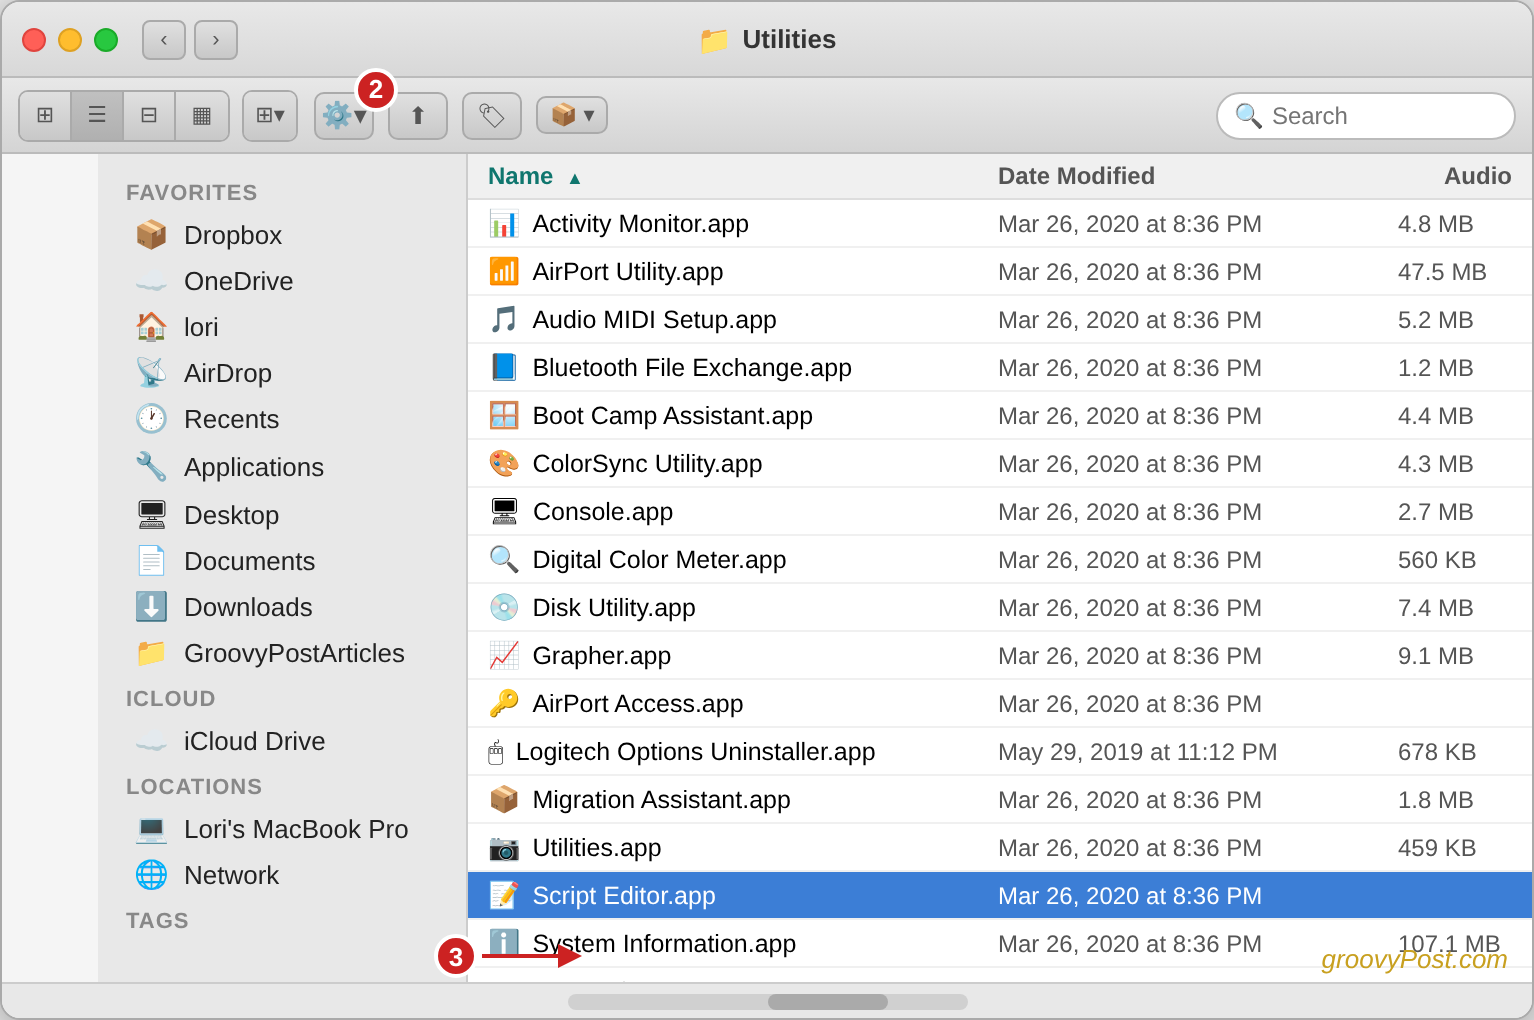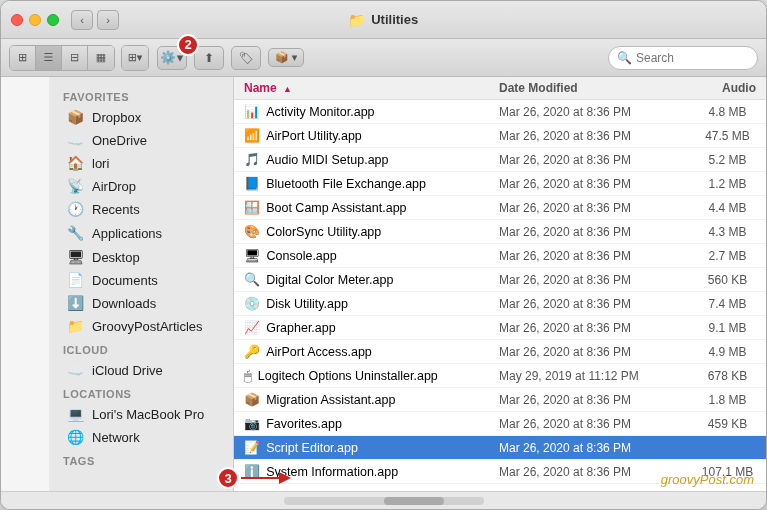--- a/index.html
+++ b/index.html
@@ -215,21 +215,21 @@
     .file-list-header {
       display: flex;
       align-items: center;
       padding: 4px 0;
       border-bottom: 1px solid #ddd;
       background: #f0f0f0;
       position: sticky;
       top: 0;
       z-index: 10;
     }
-    .col-name { width: 265px; padding-left: 10px; font-size: 12px; font-weight: 600; color: #be185d; }
+    .col-name { width: 265px; padding-left: 10px; font-size: 12px; font-weight: 600; color: #0f766e; }
     .col-date { width: 200px; font-size: 12px; font-weight: 600; color: #555; }
     .col-size { flex: 1; font-size: 12px; font-weight: 600; color: #555; text-align: right; padding-right: 10px; }
     .col-sort-arrow { font-size: 9px; margin-left: 3px; }
     .file-row {
       display: flex;
       align-items: center;
       padding: 2px 0;
       border-bottom: 1px solid #f0f0f0;
       cursor: pointer;
       min-height: 24px;
@@ -256,21 +256,21 @@
     .file-date {
       width: 200px;
       font-size: 12px;
       color: #555;
       white-space: nowrap;
     }
     .file-size {
       flex: 1;
       font-size: 12px;
       color: #555;
-      text-align: center;
+      text-align: left;
       padding-right: 10px;
     }
     
     .file-list::-webkit-scrollbar { width: 8px; }
     .file-list::-webkit-scrollbar-thumb { background: #ccc; border-radius: 4px; }
     
     .bubble {
       display: inline-flex;
       align-items: center;
       justify-content: center;
@@ -540,42 +540,41 @@
     </div>
     <div class="file-date">Mar 26, 2020 at 8:36 PM</div>
     <div class="file-size">9.1 MB</div>
   </div>
           <div class="file-row">
     <div class="file-name-cell">
       <span class="file-icon">🔑</span>
       <span>AirPort Access.app</span>
     </div>
     <div class="file-date">Mar 26, 2020 at 8:36 PM</div>
-    <div class="file-size">4.9 MB</div>
   </div>
           <div class="file-row">
     <div class="file-name-cell">
       <span class="file-icon">🖱</span>
       <span>Logitech Options Uninstaller.app</span>
     </div>
     <div class="file-date">May 29, 2019 at 11:12 PM</div>
     <div class="file-size">678 KB</div>
   </div>
           <div class="file-row">
     <div class="file-name-cell">
       <span class="file-icon">📦</span>
       <span>Migration Assistant.app</span>
     </div>
     <div class="file-date">Mar 26, 2020 at 8:36 PM</div>
     <div class="file-size">1.8 MB</div>
   </div>
           <div class="file-row">
     <div class="file-name-cell">
       <span class="file-icon">📷</span>
-      <span>Favorites.app</span>
+      <span>Utilities.app</span>
     </div>
     <div class="file-date">Mar 26, 2020 at 8:36 PM</div>
     <div class="file-size">459 KB</div>
   </div>
           <div class="file-row selected">
     <div class="file-name-cell">
       <span class="file-icon">📝</span>
       <span>Script Editor.app</span>
     </div>
     <div class="file-date file-date">Mar 26, 2020 at 8:36 PM</div>

